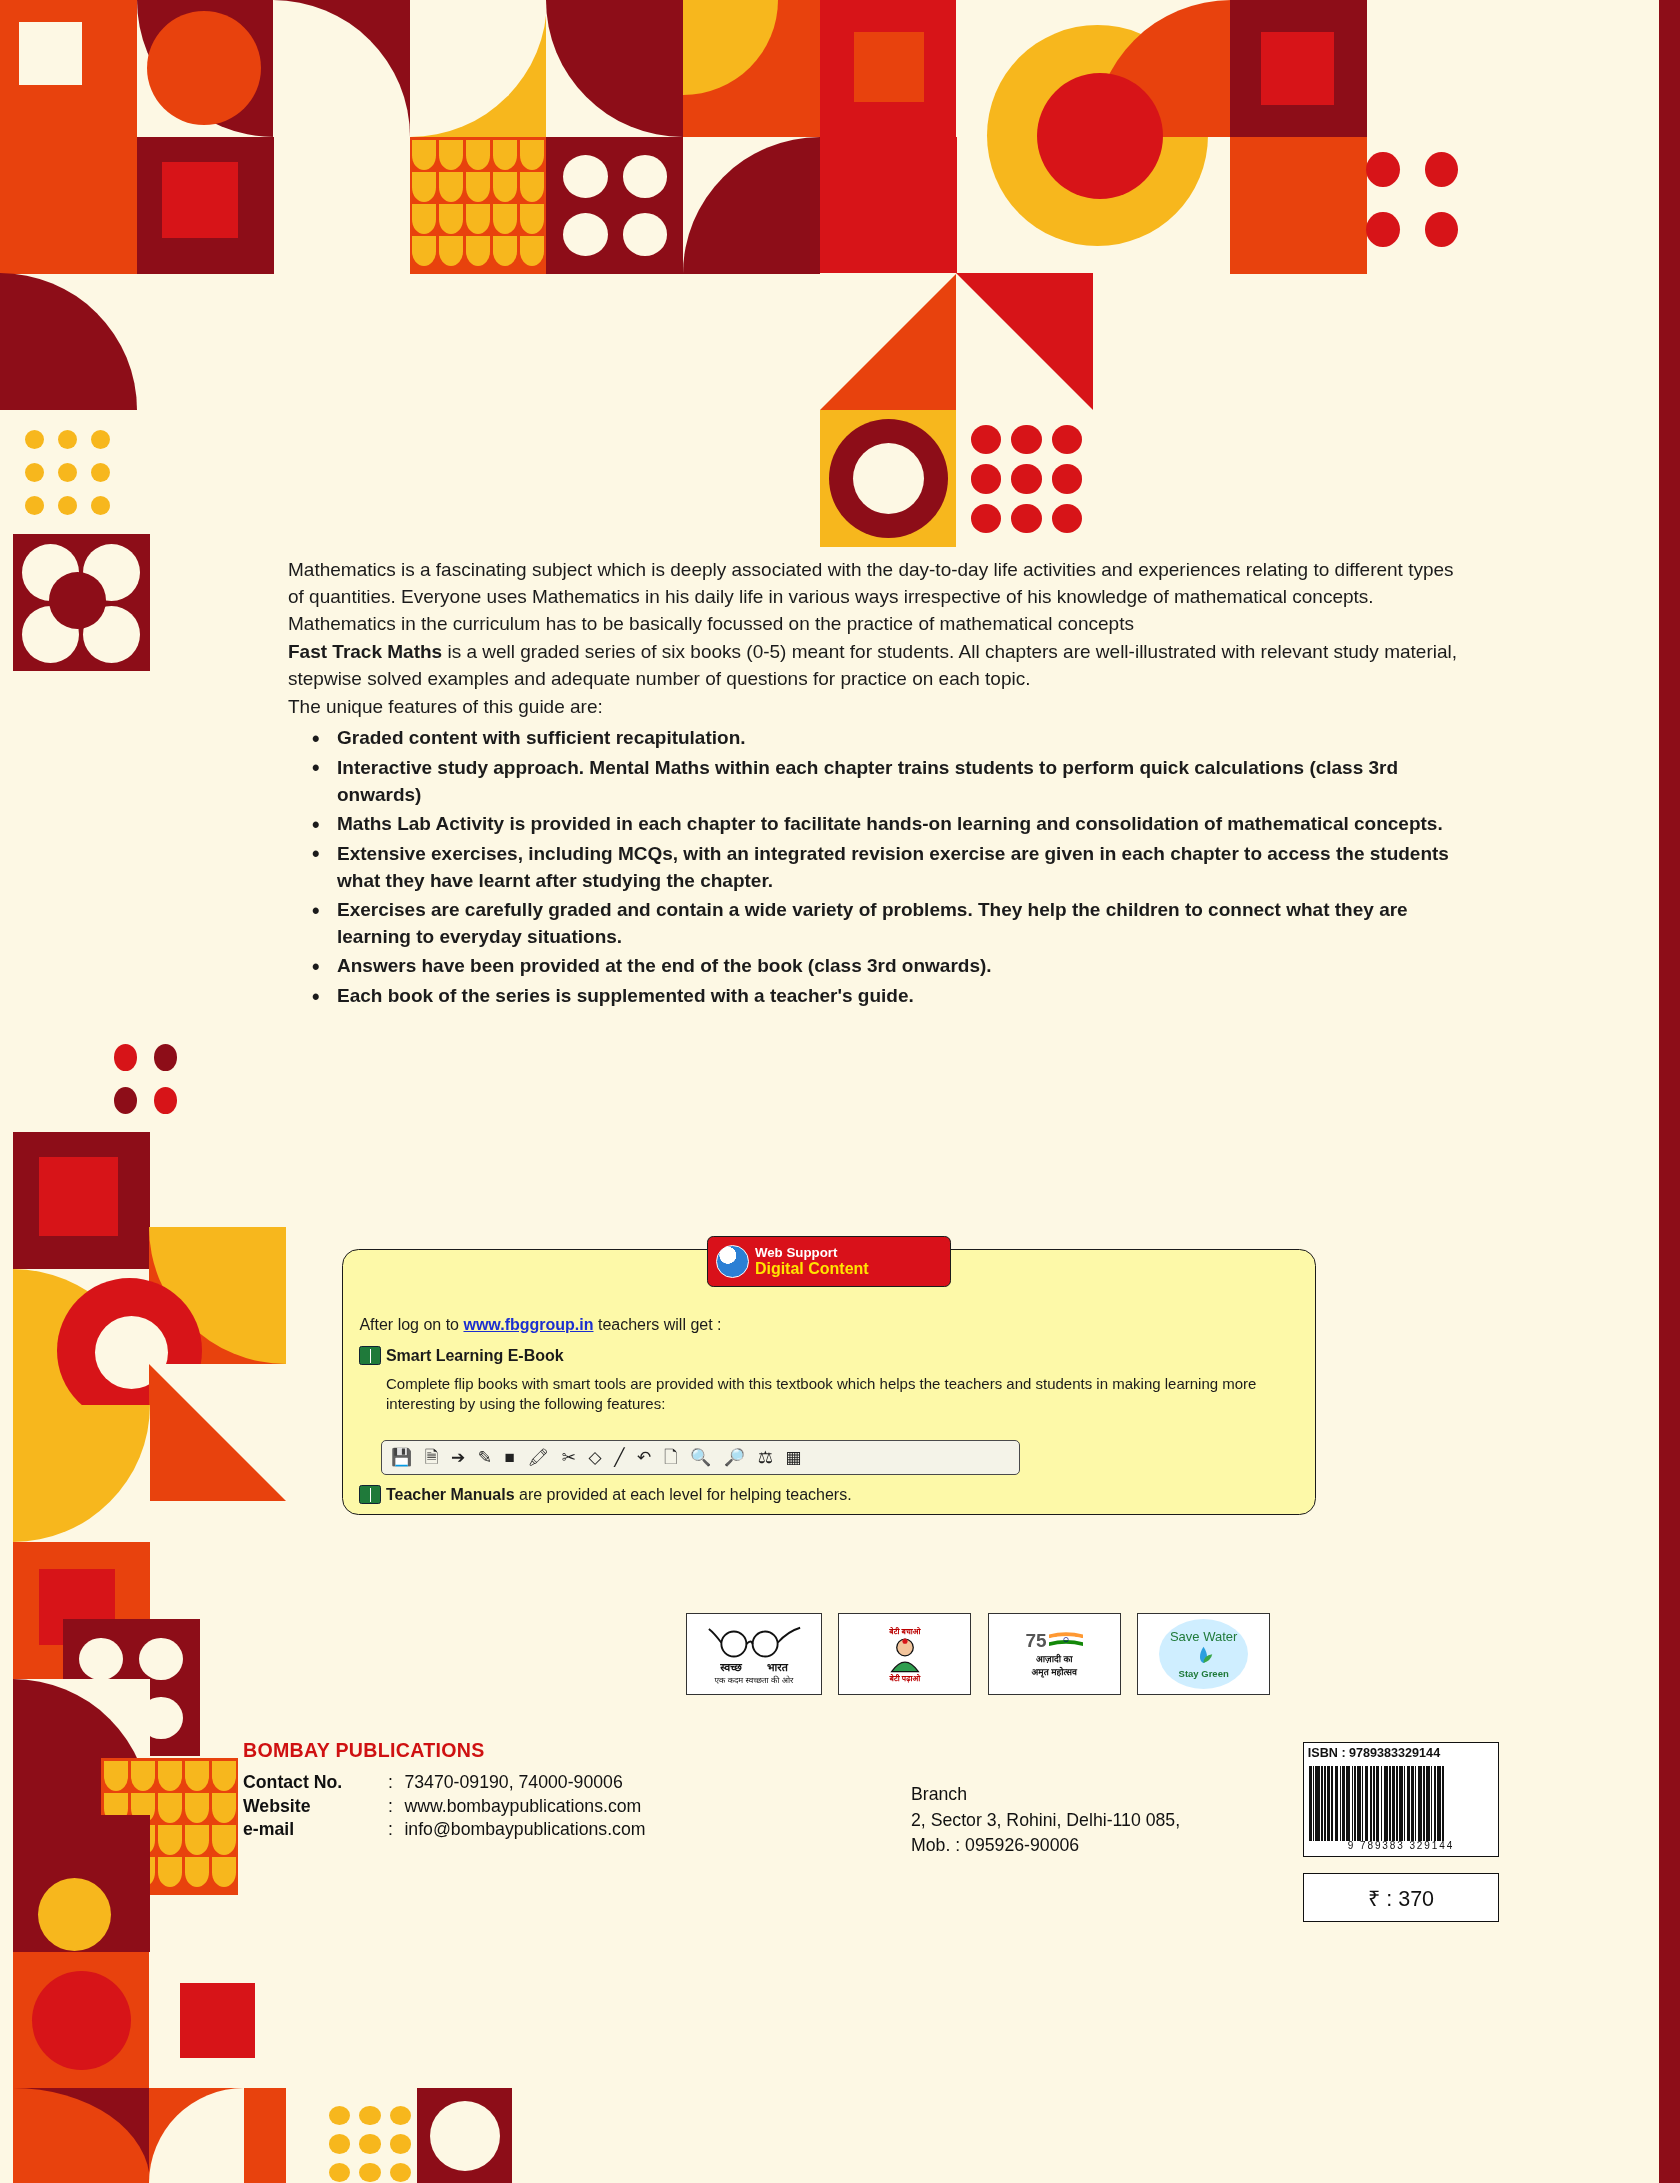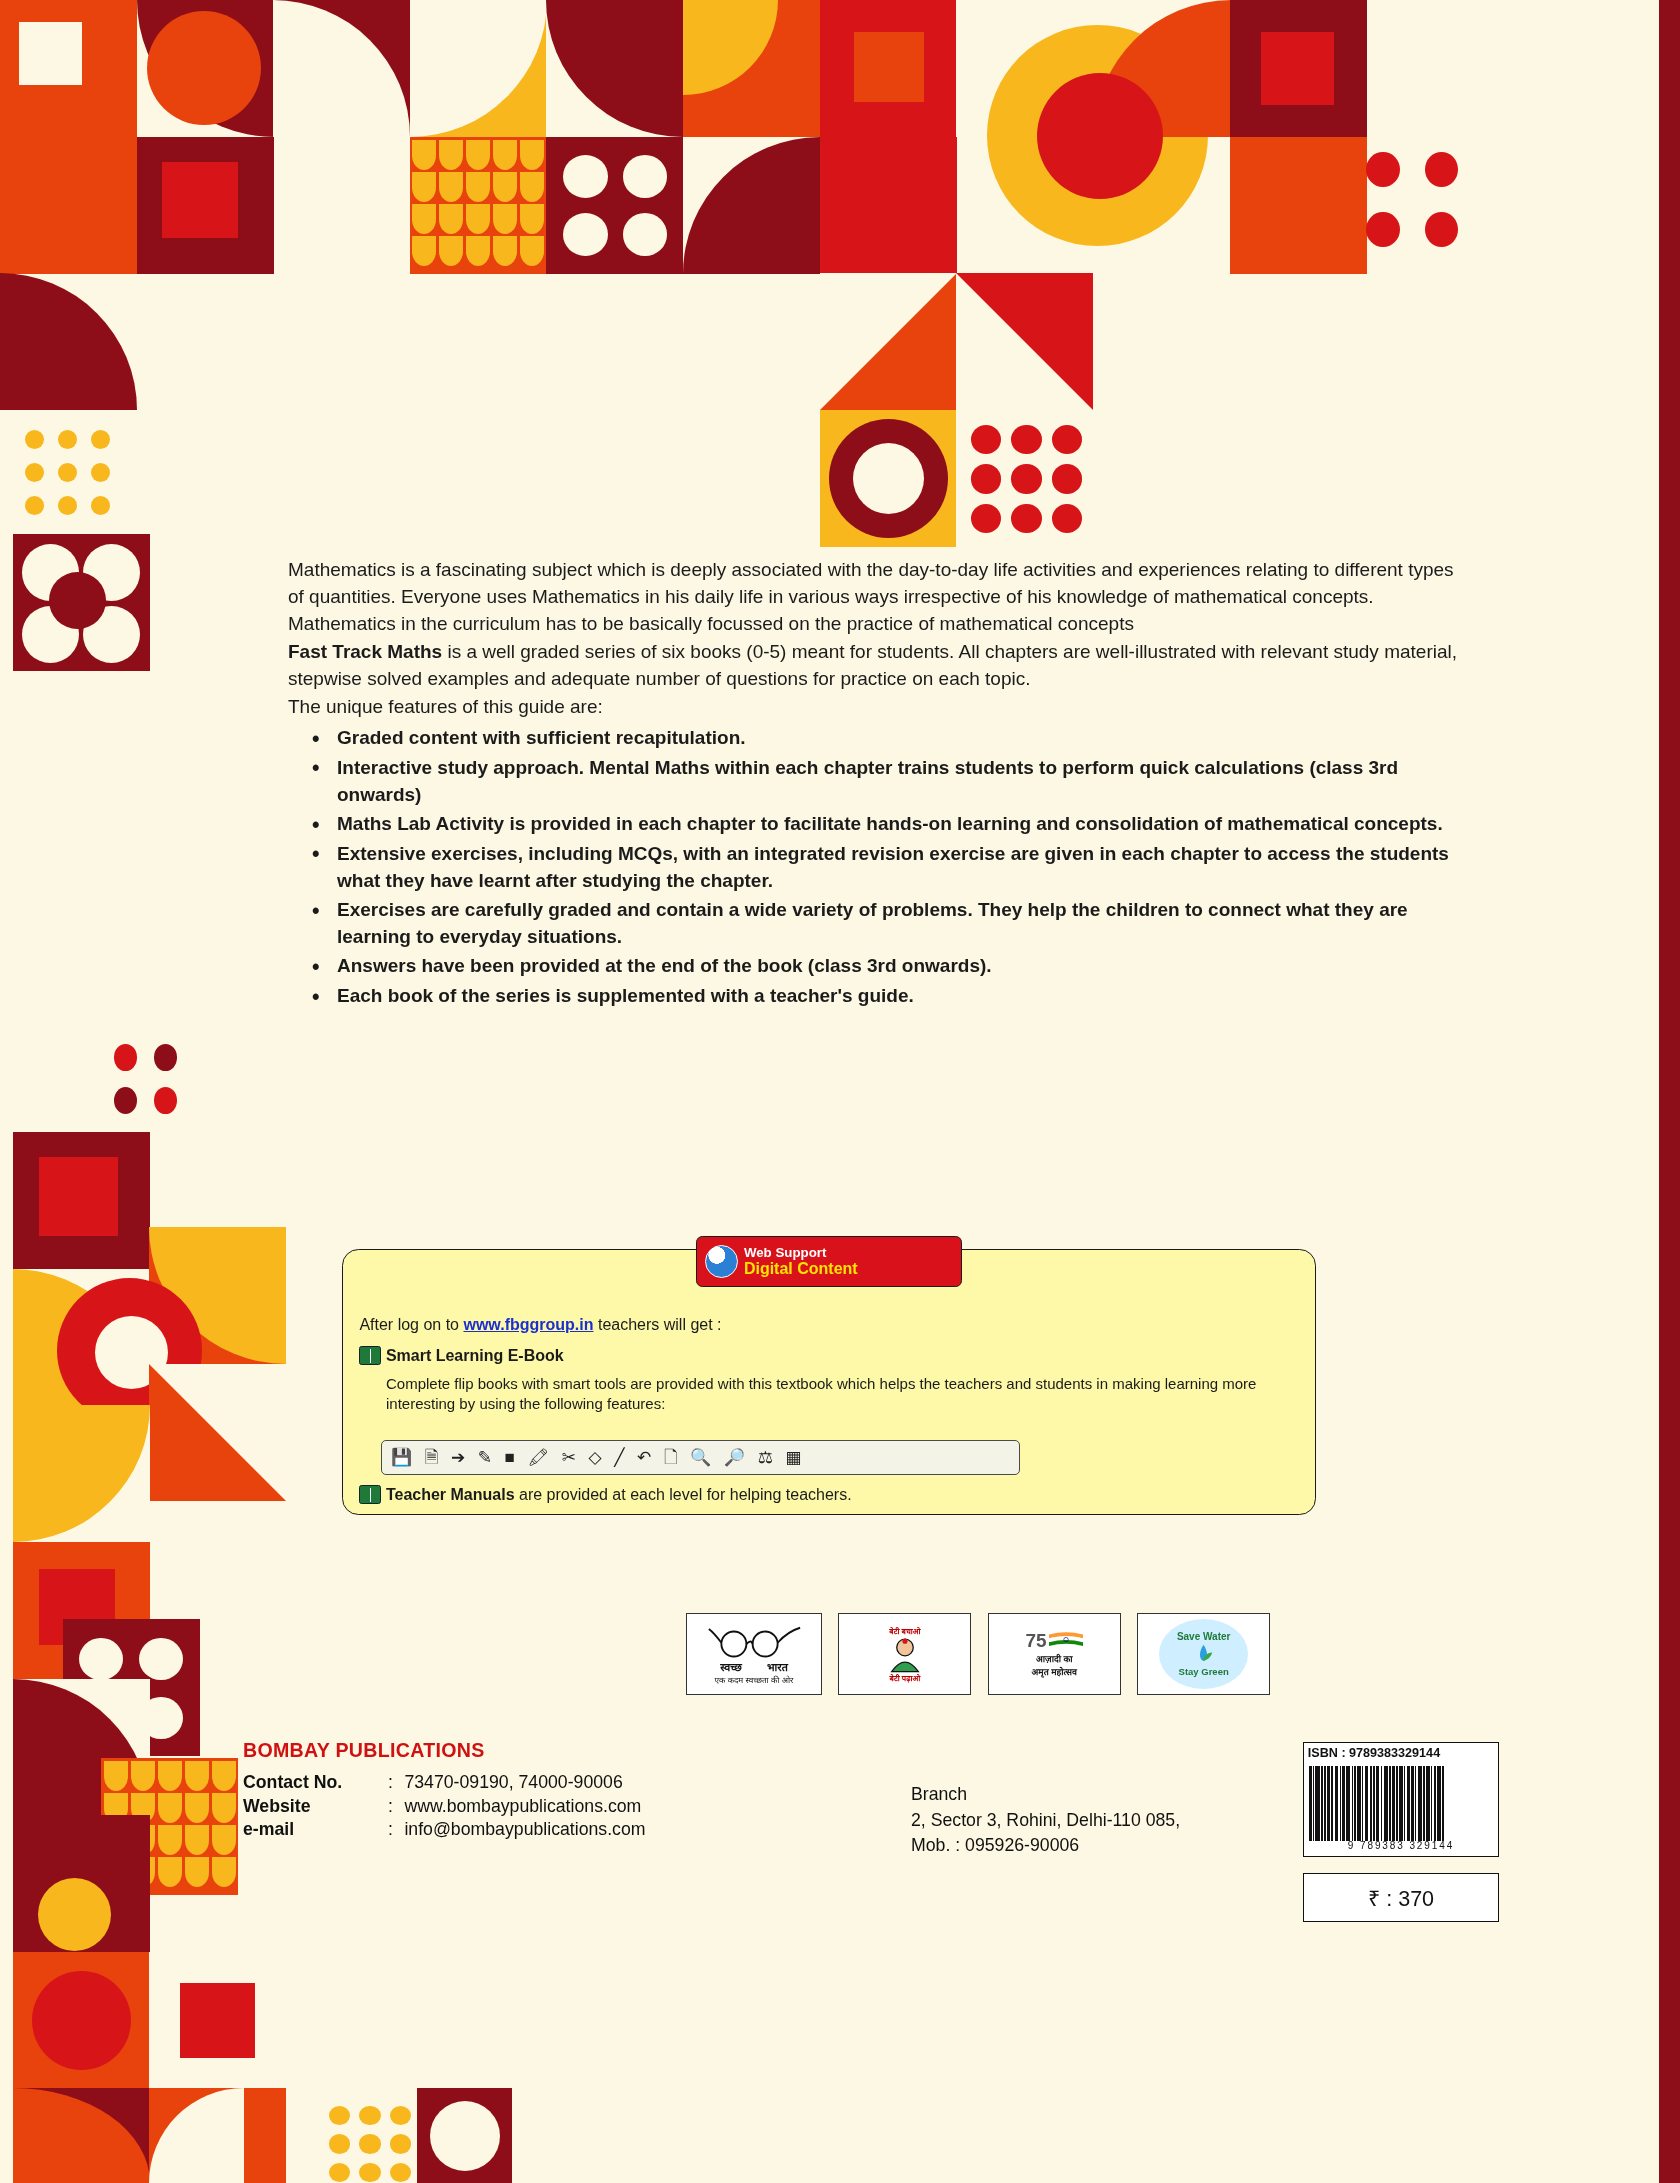--- a/index.html
+++ b/index.html
@@ -56,21 +56,21 @@
     content:"\2022"; position:absolute; left:24px; top:-1.3px; font-size:21.5px;
   }
 
   
   .websupport {
     position:absolute; left:342px; top:1249px; width:974px; height:266px;
     background:#fdf9a8; border:1.9px solid #1b1b1b; border-radius:16.4px;
   }
   .ws-badge {
     position:absolute; left:50%; transform:translateX(-50%); top:-14px;
-    width:266px; height:51px; background:#d9111a; border:1.9px solid #1b1b1b;
+    width:244px; height:51px; background:#d9111a; border:1.9px solid #1b1b1b;
     border-radius:6.3px; display:flex; align-items:center; padding-left:7.6px;
   }
   .ws-badge .globe {
     width:33px; height:33px; border-radius:50%;
     background:radial-gradient(circle at 35% 30%, #ffffff 0 28%, #2b7fd4 29% 100%);
     border:1.3px solid #fff; flex:0 0 auto;
   }
   .ws-badge .txts { margin-left:6.3px; line-height:1; }
   .ws-badge .t1 { color:#ffffff; font-size:13.3px; font-weight:bold; }
   .ws-badge .t2 { color:#ffe400; font-size:16px; font-weight:bold; margin-top:1.9px; }
@@ -418,21 +418,21 @@
           <path d="M0 16 Q27 9 54 16 L54 22 Q27 15 0 22 Z" fill="#138808"></path>
           <circle cx="27" cy="12" r="3.5" fill="none" stroke="#000080" stroke-width="1"></circle>
         </svg>
       </div>
       <div style="font-size:8.9px;font-weight:bold;">आज़ादी का</div>
       <div style="font-size:8.9px;font-weight:bold;">अमृत महोत्सव</div>
     </div>
 
     <div class="logobox">
       <div style="width:89px;height:70px;border-radius:50%;background:#cfeeff;display:flex;flex-direction:column;align-items:center;justify-content:center;">
-        <div style="font-size:10px;font-weight:bold;color:#1f7a3a;">Save Water</div>
+        <div style="font-size:13px;font-weight:normal;color:#1f7a3a;">Save Water</div>
         <svg width="25" height="24" viewBox="0 0 40 38">
           <path d="M20 4 C28 16 27 28 20 30 C13 28 12 16 20 4 Z" fill="#2b9fe0"></path>
           <path d="M20 30 q12 -4 14 -14 q-14 2 -14 14" fill="#3aa74a"></path>
         </svg>
         <div style="font-size:9.5px;font-weight:bold;color:#1f7a3a;">Stay Green</div>
       </div>
     </div>
   </div>
 
   <div class="pub">

